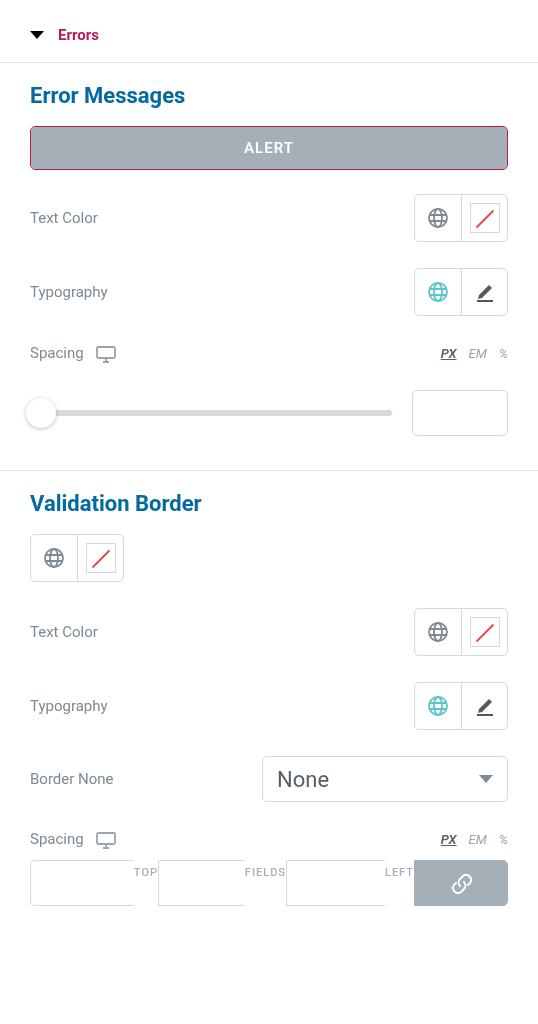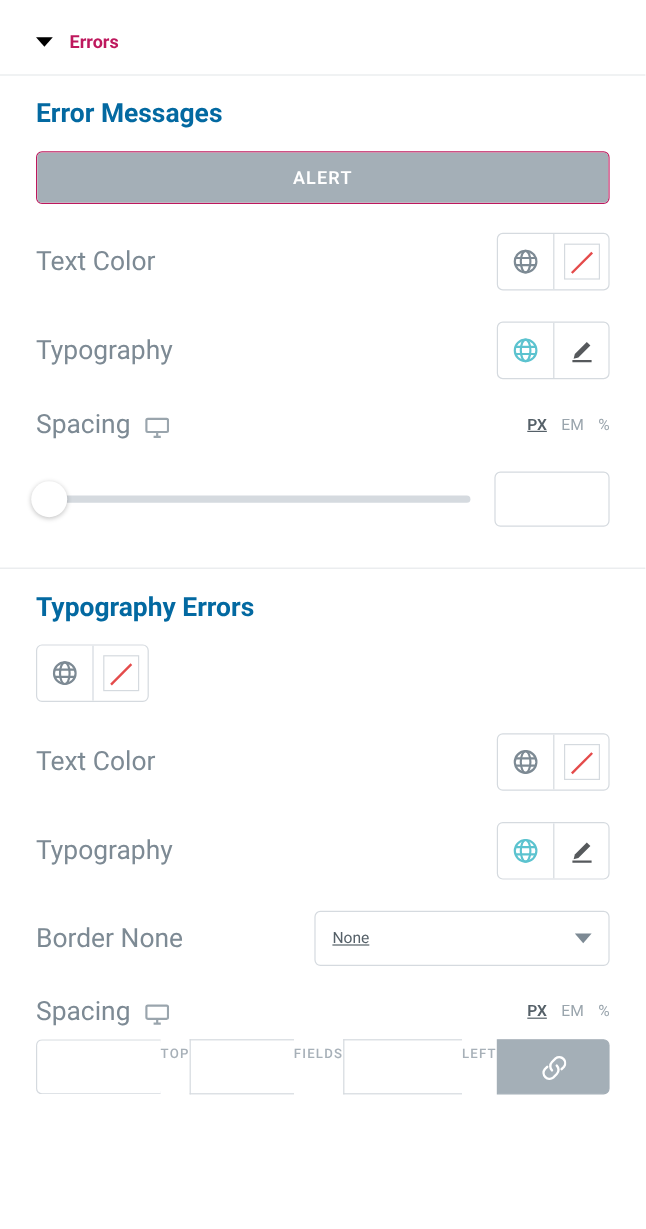--- a/index.html
+++ b/index.html
@@ -25,60 +25,60 @@
   
   .segmented { display: flex; border: 1px solid #be185d; border-radius: 5px; overflow: hidden; margin-bottom: 24px; }
   .segmented button {
     flex: 1; background: #fff; border: none; padding: 12px 0;
     font-size: 15px; font-weight: 600; letter-spacing: 1px; color: #56595c; cursor: pointer;
   }
   .segmented button.active { background: #a4afb7; color: #fff; }
   .segmented button + button { border-left: 1px solid #d5dadf; }
 
   .row { display: flex; align-items: center; justify-content: space-between; margin-bottom: 26px; }
-  .row .label { font-size: 22px; color: #7d8a94; display: flex; align-items: center; gap: 10px; }
+  .row .label { font-size: 15px; color: #7d8a94; display: flex; align-items: center; gap: 10px; }
 
   .icon-group {
     display: inline-flex; border: 1px solid #d5dadf; border-radius: 5px; overflow: hidden; background: #fff;
   }
   .icon-group .cell {
     width: 46px; height: 46px; display: flex; align-items: center; justify-content: center;
   }
   .icon-group .cell + .cell { border-left: 1px solid #d5dadf; }
 
   .color-swatch-none {
     width: 30px; height: 30px; border: 1px solid #d5dadf; position: relative; background: #fff;
   }
   .color-swatch-none::before {
     content: ""; position: absolute; left: 2px; right: 2px; top: 50%;
     border-top: 2px solid #e44b4b;
     transform: rotate(-45deg); transform-origin: center;
   }
 
-  .units { display: flex; gap: 12px; font-size: 13px; color: #9aa5ad; }
+  .units { display: flex; gap: 12px; font-size: 13px; color: #9aa5ad; font-style: italic; }
   .units .unit.active { color: #556068; text-decoration: underline; font-weight: 600; }
 
   .slider-row { display: flex; align-items: center; gap: 20px; margin-bottom: 10px; }
   .slider-track {
     flex: 1; height: 6px; background: #d5dadf; border-radius: 3px; position: relative;
   }
   .slider-thumb {
     position: absolute; left: -4px; top: 50%; transform: translate(0, -50%);
     width: 30px; height: 30px; border-radius: 50%; background: #fff;
     box-shadow: 0 1px 4px rgba(0,0,0,0.25);
   }
   .slider-value {
     width: 96px; height: 46px; border: 1px solid #d5dadf; border-radius: 5px;
     font-size: 16px; text-align: center; color: #556068; background: #fff;
   }
 
   .select-box {
     width: 246px; height: 46px; border: 1px solid #d5dadf; border-radius: 5px;
     display: flex; align-items: center; justify-content: space-between;
-    padding: 16px 14px; font-size: 13px; color: #556068; cursor: pointer; background: #fff; text-decoration: underline;
+    padding: 16px 14px; font-size: 22px; color: #556068; cursor: pointer; background: #fff;
   }
   .select-box .chev {
     width: 0; height: 0; border-left: 7px solid transparent;
     border-right: 7px solid transparent; border-top: 8px solid #7d8a94;
   }
   .margin-inputs { display: flex; }
   .margin-inputs .mcell {
     flex: 1; display: flex; flex-direction: row;
   }
   .margin-inputs input {
@@ -186,21 +186,21 @@
     <div class="slider-track">
       <div class="slider-thumb"></div>
     </div>
     <input class="slider-value" value="" style="">
   </div>
 </div>
 
 <hr class="divider">
 
 <div class="panel">
-  <div class="sub-heading">Typography Errors</div>
+  <div class="sub-heading">Validation Border</div>
 
   <div class="row">
     <div class="icon-group">
       <div class="cell">
         <svg width="24" height="24" class="globe-gray">
             <use href="#globe-icon"></use>
           </svg>
       </div>
       <div class="cell">
         <div class="color-swatch-none"></div>

